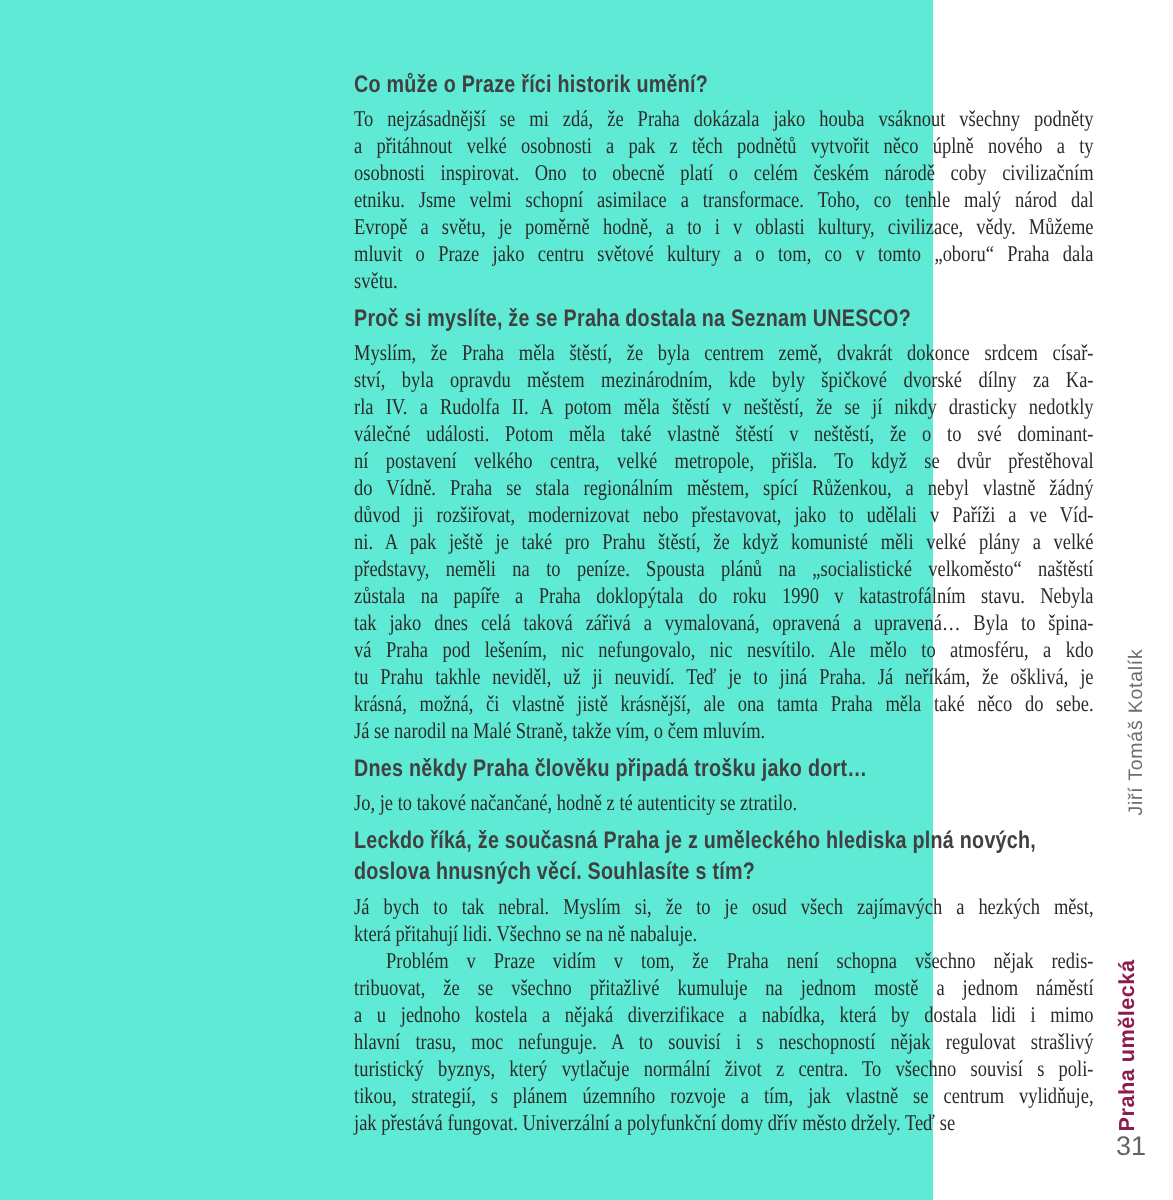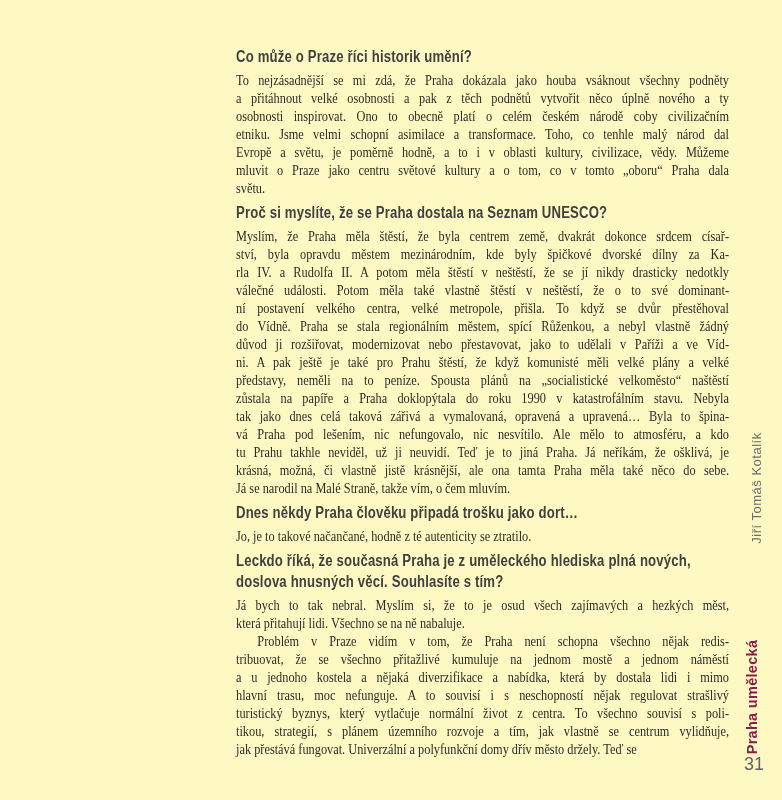--- a/index.html
+++ b/index.html
@@ -5,22 +5,22 @@
   html, body { margin: 0; padding: 0; }
   body {
     width: 782px; height: 800px;
     background: #ffffff;
     font-family: "Liberation Serif", serif;
     overflow: hidden;
     position: relative;
   }
   .page {
     position: absolute; left: 0; top: 0;
-    width: 782px; height: 800px;
-    background: #fef9c3;
+    width: 622px; height: 800px;
+    background: #5eead4;
   }
   
   .main {
     position: absolute; left: 236px; top: 46px;
     width: 600px;
     transform: scaleX(0.8217);
     transform-origin: 0 0;
     color: #2d2a28;
   }
   .q {

